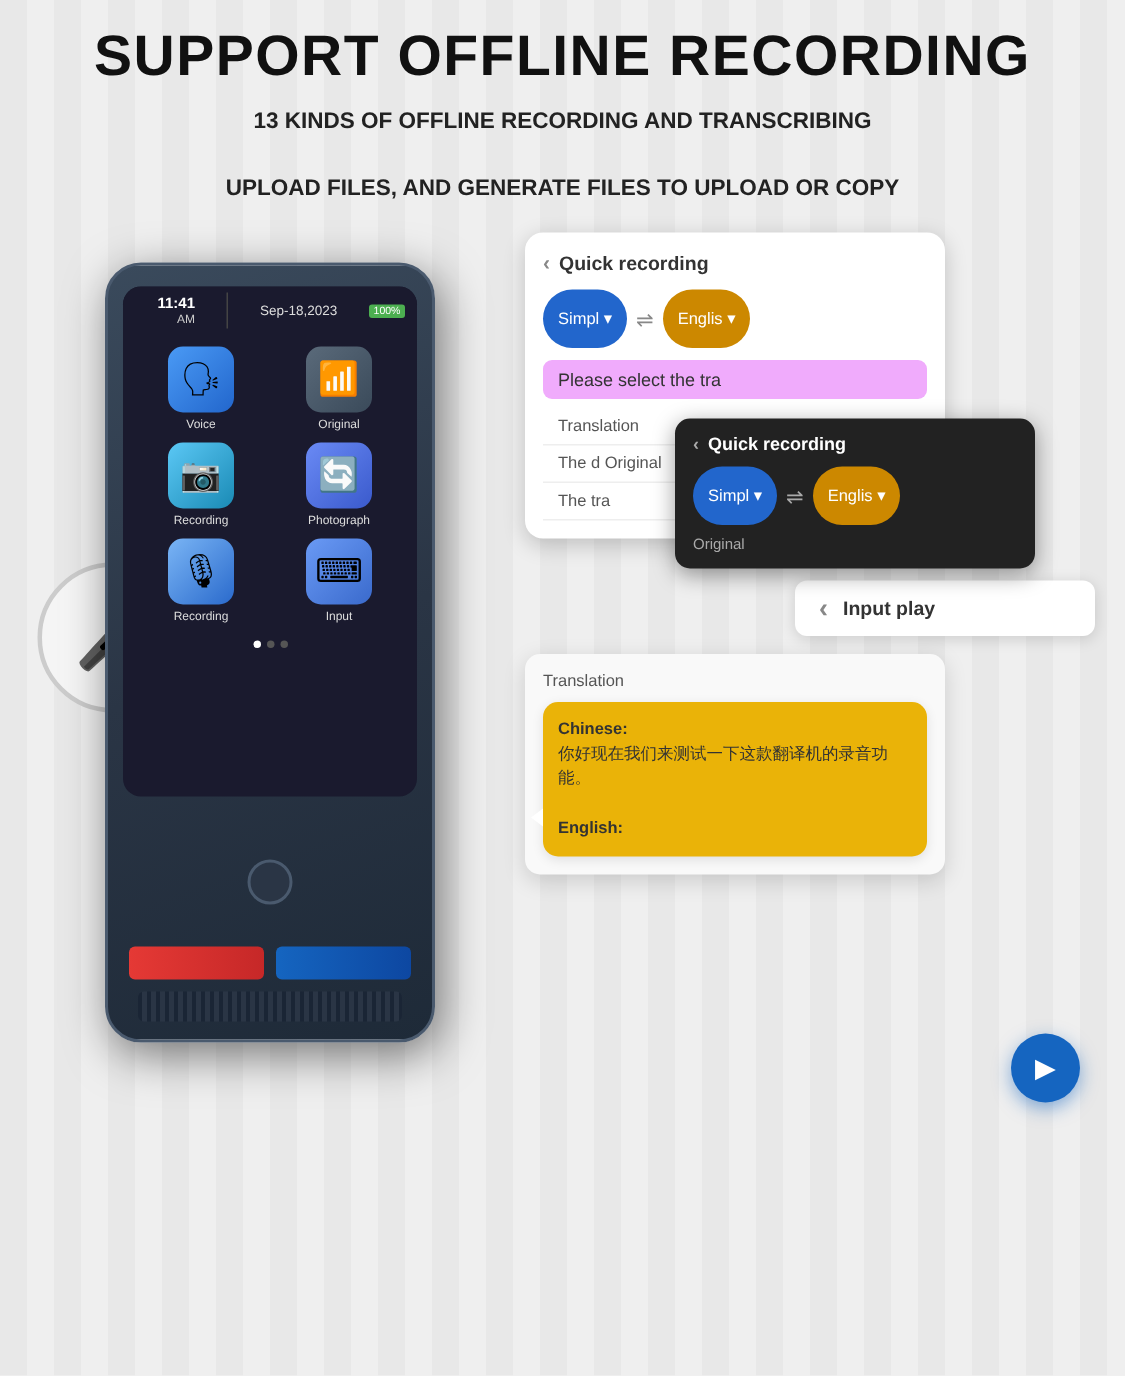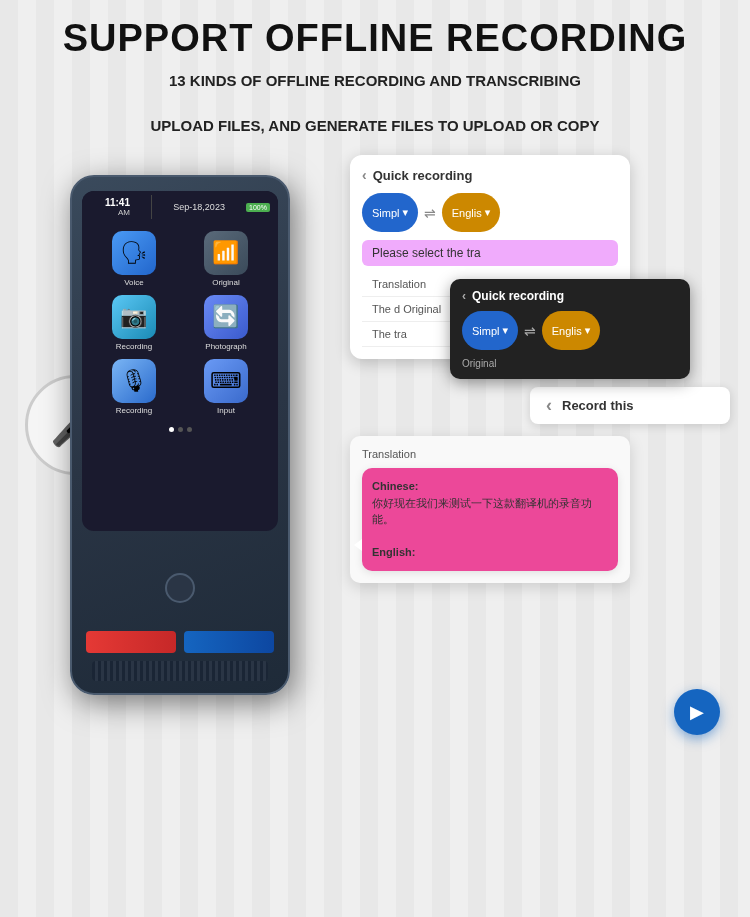--- a/index.html
+++ b/index.html
@@ -356,21 +356,21 @@
       margin-top: -40px;
     }
 
     .translation-header {
       font-size: 11px;
       color: #555;
       margin-bottom: 8px;
     }
 
     .translation-bubble {
-      background: #ec4899;
+      background: #eab308;
       border-radius: 10px;
       padding: 10px;
       box-shadow: 0 2px 8px rgba(0,0,0,0.1);
       font-size: 11px;
       color: #333;
       line-height: 1.5;
       position: relative;
     }
 
     .translation-bubble::before {
@@ -532,21 +532,21 @@
           <div class="lang-btn gold">
             <span>Englis</span>
             <span>▾</span>
           </div>
         </div>
         <div class="original-label">Original</div>
       </div>
 
       <div class="card-record-play">
         <span style="color:#888;font-size:18px;">‹</span>
-        <span>Record this</span>
+        <span>Input play</span>
       </div>
 
       <div class="card-translation" style="margin-top: 12px;">
         <div class="translation-header">
           <span>Translation</span>
         </div>
         <div class="translation-bubble">
           <div>
             <strong>Chinese:</strong><br>
             <span>你好现在我们来测试一下这款翻译机的录音功能。</span>

